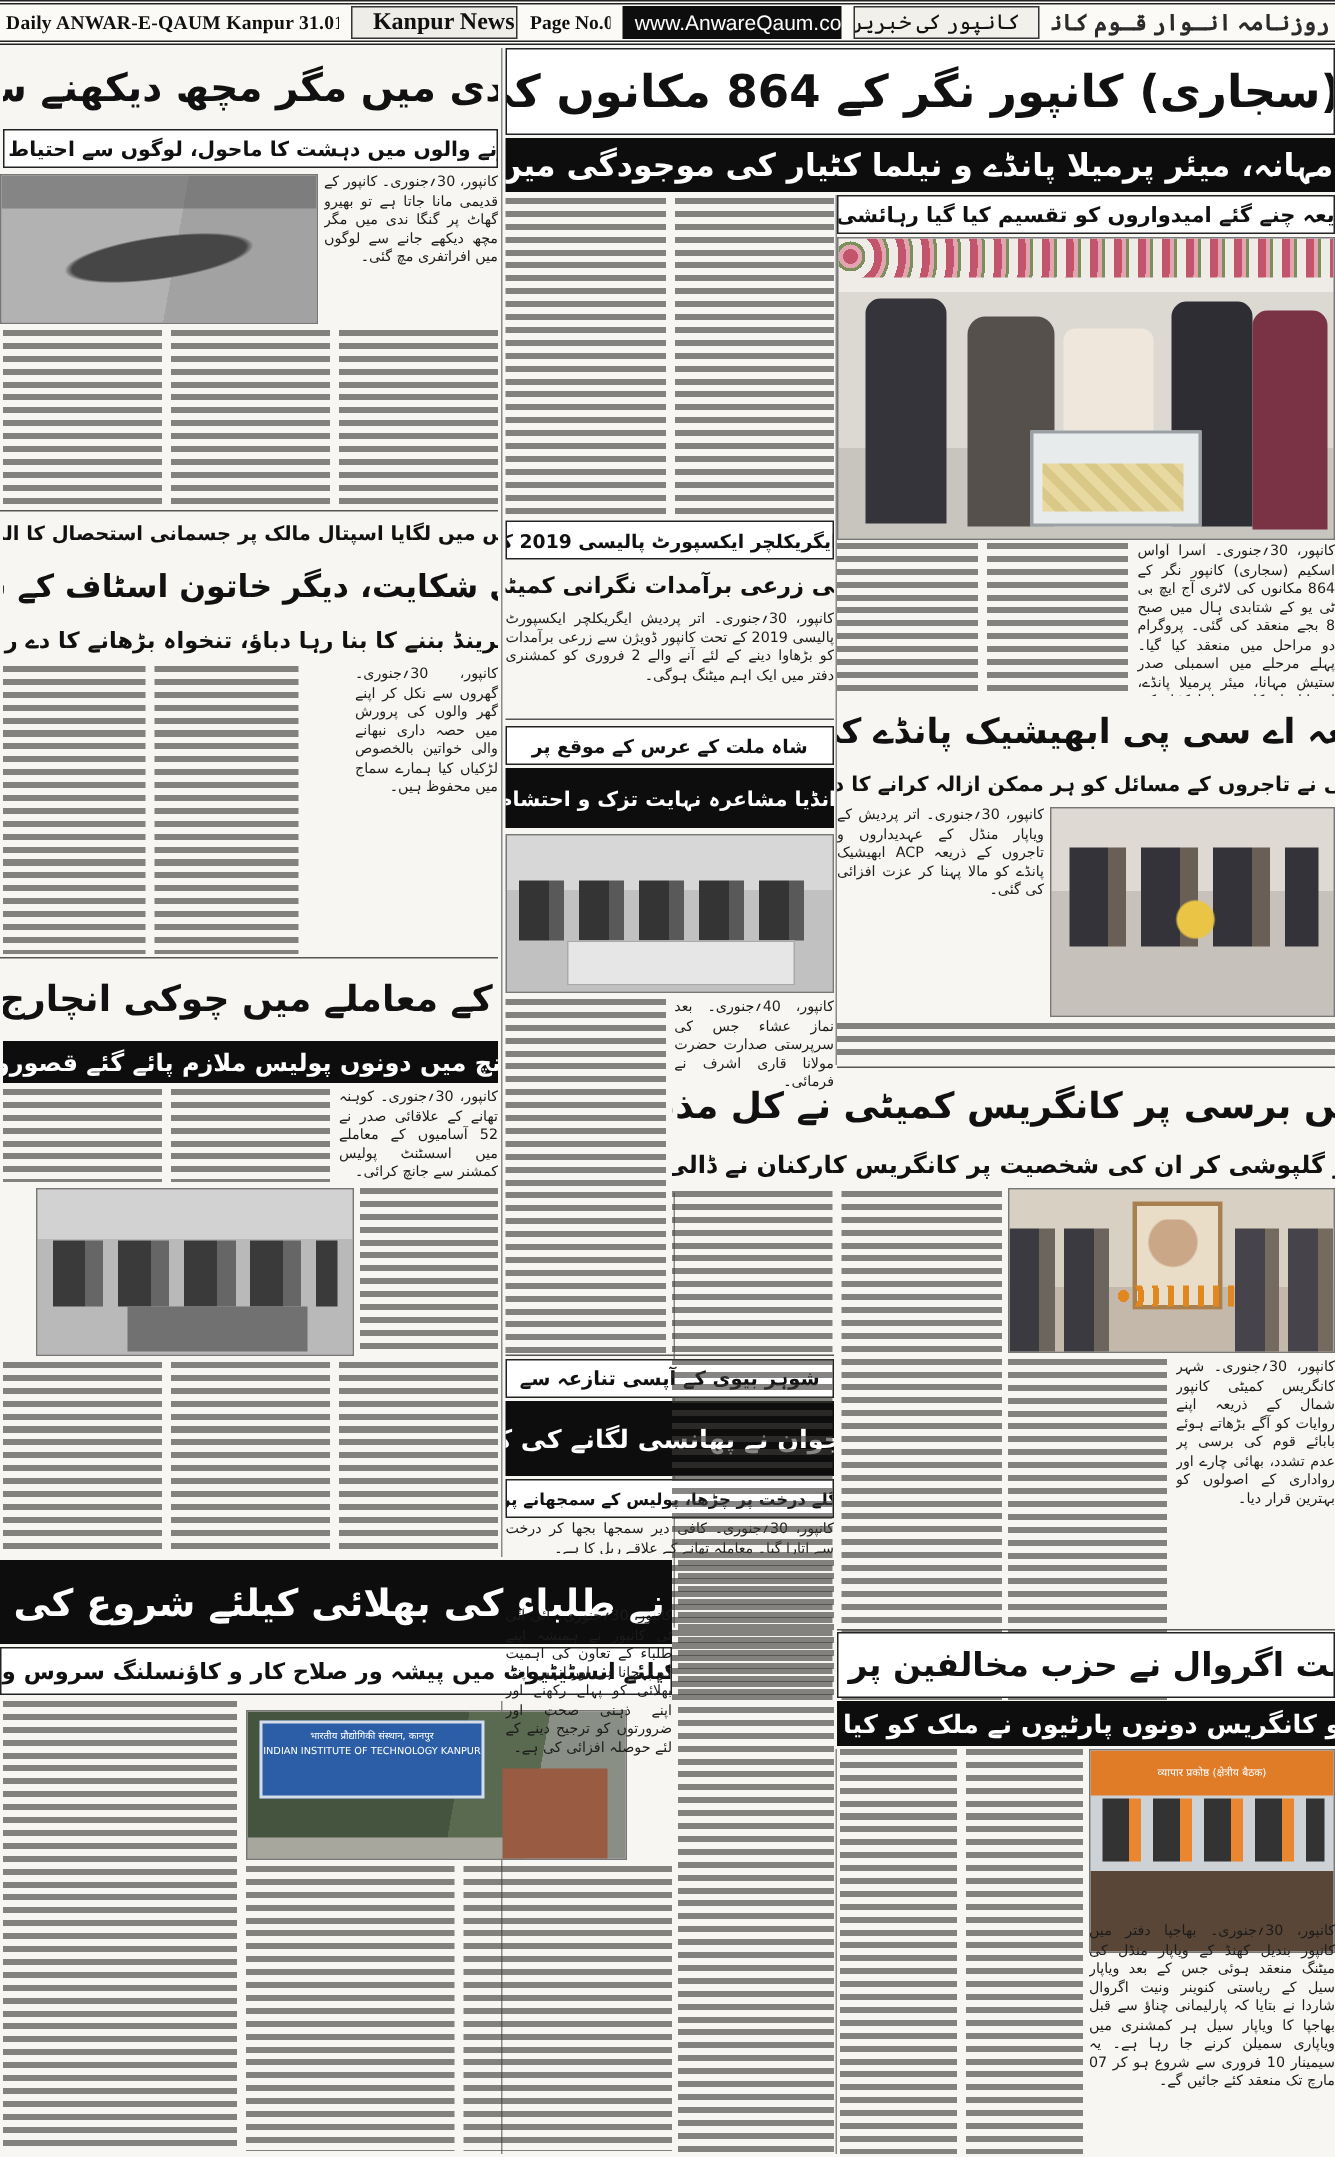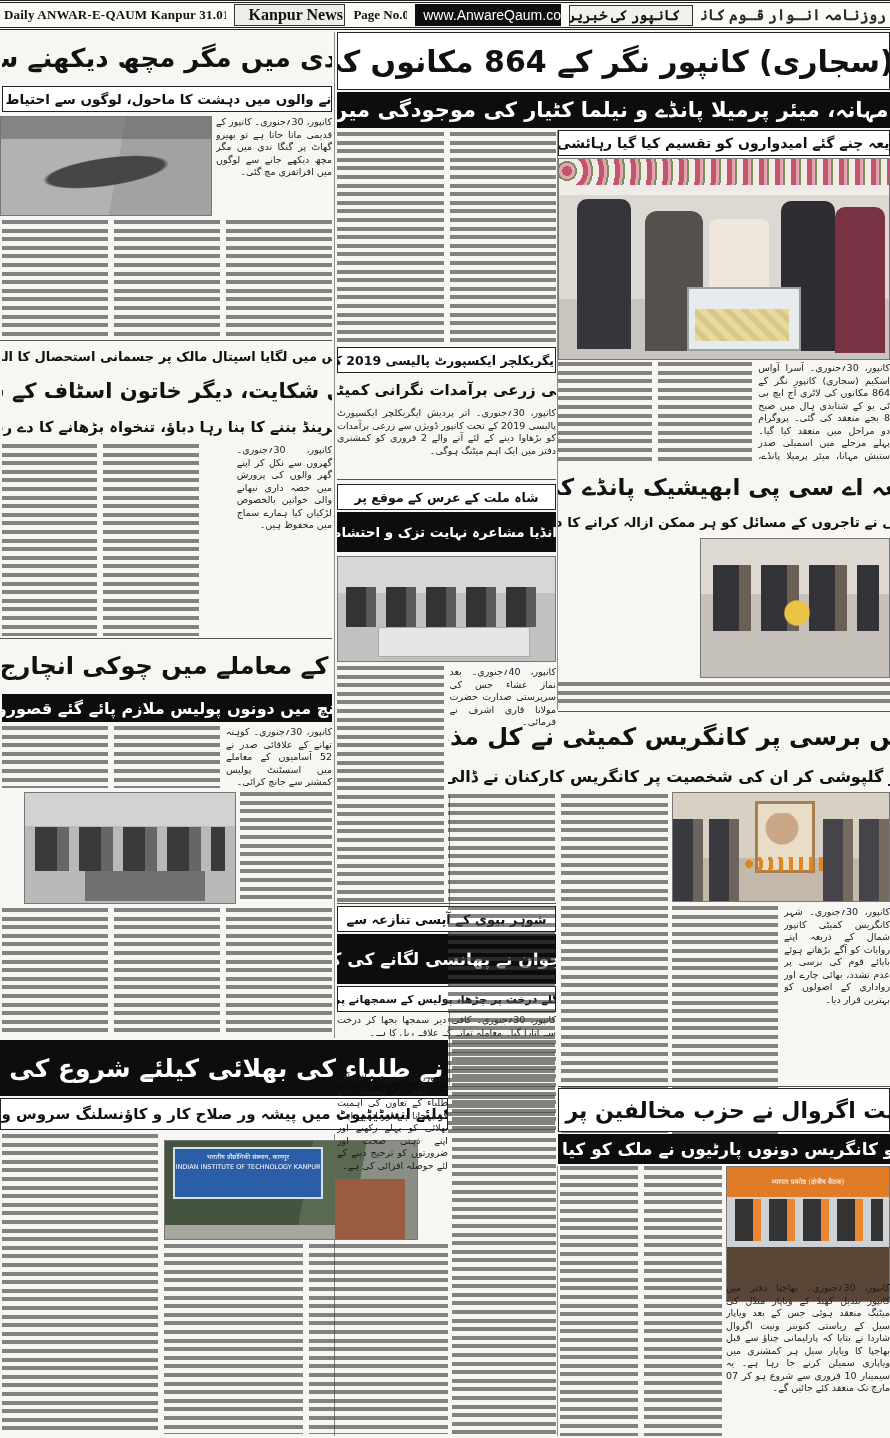--- a/index.html
+++ b/index.html
@@ -11,21 +11,21 @@
   .center{display:flex;align-items:center;justify-content:center;text-align:center;}
   .nowrap{white-space:nowrap;overflow:hidden;}
   
   .masthead{border-top:3px double #222;border-bottom:3px double #222;background:#fbfaf7;
             display:flex;align-items:center;gap:8px;padding:0 4px;
             font-family:"Liberation Serif",serif;}
   .mh-date{font-weight:bold;font-size:13px;letter-spacing:.2px;}
   .mh-box{border:1px solid #333;background:#efede8;padding:1px 14px;font-size:16px;font-weight:bold;}
   .mh-page{font-size:13px;font-weight:bold;}
   .mh-site{background:#0e0e0e;color:#fff;font-size:14px;padding:3px 8px;font-family:"Liberation Sans",sans-serif;}
-  .mh-urdu-box{border:1px solid #333;background:#f2f0ea;padding:1px 12px;font-size:14px;font-weight:bold;}
+  .mh-urdu-box{border:1px solid #333;background:#f2f0ea;padding:1px 12px;font-size:14px;font-weight:normal;}
   .mh-nameplate{margin-left:auto;font-size:15px;font-weight:bold;color:#2b2b2b;}
   
   .head-xl{font-weight:bold;border:1px solid #222;background:#fff;}
   .blackbar{background:#0d0d0d;color:#ffffff;font-weight:bold;}
   .boxline{border:1px solid #222;background:#fff;font-weight:bold;}
   .kicker{border:1px solid #222;background:#fff;font-weight:bold;}
   
   .fillcols{display:flex;gap:6px;}
   .fill{flex:1;background:repeating-linear-gradient(to bottom,
         rgba(60,58,55,.62) 0 4px, rgba(255,255,255,0) 4px 8.6px);}
@@ -151,20 +151,21 @@
   <div class="abs excerpt ur" style="left:337px;top:1014px;width:219px;height:22px;">کانپور، 30؍جنوری۔ کافی دیر سمجھا بجھا کر درخت سے اتارا گیا۔ معاملہ تھانے کے علاقے ریل کا ہے۔</div>
   <div class="abs fill" style="left:452px;top:1040px;width:104px;height:94px;"></div>
   <div class="abs fill" style="left:452px;top:1138px;width:104px;height:298px;"></div>
 
   <div class="abs ur center nowrap" style="left:558px;top:466px;width:332px;height:42px;font-weight:bold;font-size:23px;">تاجروں کے ذریعہ اے سی پی ابھیشیک پانڈے کی عزت افزائی</div>
   <div class="abs ur center nowrap" style="left:558px;top:510px;width:332px;height:24px;font-weight:bold;font-size:13.5px;">اے سی پی نے تاجروں کے مسائل کو ہر ممکن ازالہ کرانے کا دلایا یقین</div>
   <div class="abs photo" style="left:700px;top:538px;width:190px;height:140px;background:linear-gradient(#ded9d2 0 40%,#c6c1ba 40% 100%);">
     <div class="ph-part" style="left:12px;top:26px;width:166px;height:66px;background:repeating-linear-gradient(90deg,#34333a 0 26px,#6a5f55 26px 38px,transparent 38px 48px);"></div>
     <div class="ph-part" style="left:70px;top:44px;width:52px;height:60px;background:radial-gradient(circle,#e9c445 0 30%,transparent 34%) ;"></div>
   </div>
+  <div class="abs excerpt ur" style="left:558px;top:538px;width:138px;height:140px;">کانپور، 30؍جنوری۔ اتر پردیش کے ویاپار منڈل کے عہدیداروں و تاجروں کے ذریعہ ACP ابھیشیک پانڈے کو مالا پہنا کر عزت افزائی کی گئی۔</div>
   <div class="abs fill" style="left:558px;top:682px;width:332px;height:26px;"></div>
 
   <div class="abs ur center nowrap" style="left:448px;top:714px;width:442px;height:46px;font-weight:bold;font-size:24px;">مہاتما گاندھی کے 76ویں برسی پر کانگریس کمیٹی نے کل مذہبی جلسے کا کیا انعقاد</div>
   <div class="abs ur center nowrap" style="left:448px;top:762px;width:442px;height:28px;font-weight:bold;font-size:16px;">تصویر پر گلپوشی کر ان کی شخصیت پر کانگریس کارکنان نے ڈالی روشنی</div>
   <div class="abs photo" style="left:672px;top:792px;width:218px;height:110px;background:linear-gradient(#d9d0c4 0 60%,#c3b8a9 60% 100%);">
     <div class="ph-part" style="left:82px;top:8px;width:54px;height:66px;background:#e9ddc8;border:3px solid #a8804f;"></div>
     <div class="ph-part" style="left:92px;top:20px;width:34px;height:38px;background:radial-gradient(circle at 50% 40%,#c9a787 0 55%,transparent 60%);"></div>
     <div class="ph-part" style="left:70px;top:64px;width:80px;height:14px;background:repeating-radial-gradient(circle at 6px 7px,#e0871f 0 4px,transparent 4px 10px);"></div>
     <div class="ph-part" style="left:0;top:26px;width:70px;height:84px;background:repeating-linear-gradient(90deg,#3b3a40 0 20px,#6b655e 20px 30px,transparent 30px 36px);"></div>
     <div class="ph-part" style="left:150px;top:26px;width:68px;height:84px;background:repeating-linear-gradient(90deg,#46434a 0 20px,#756a5e 20px 30px,transparent 30px 36px);"></div>

